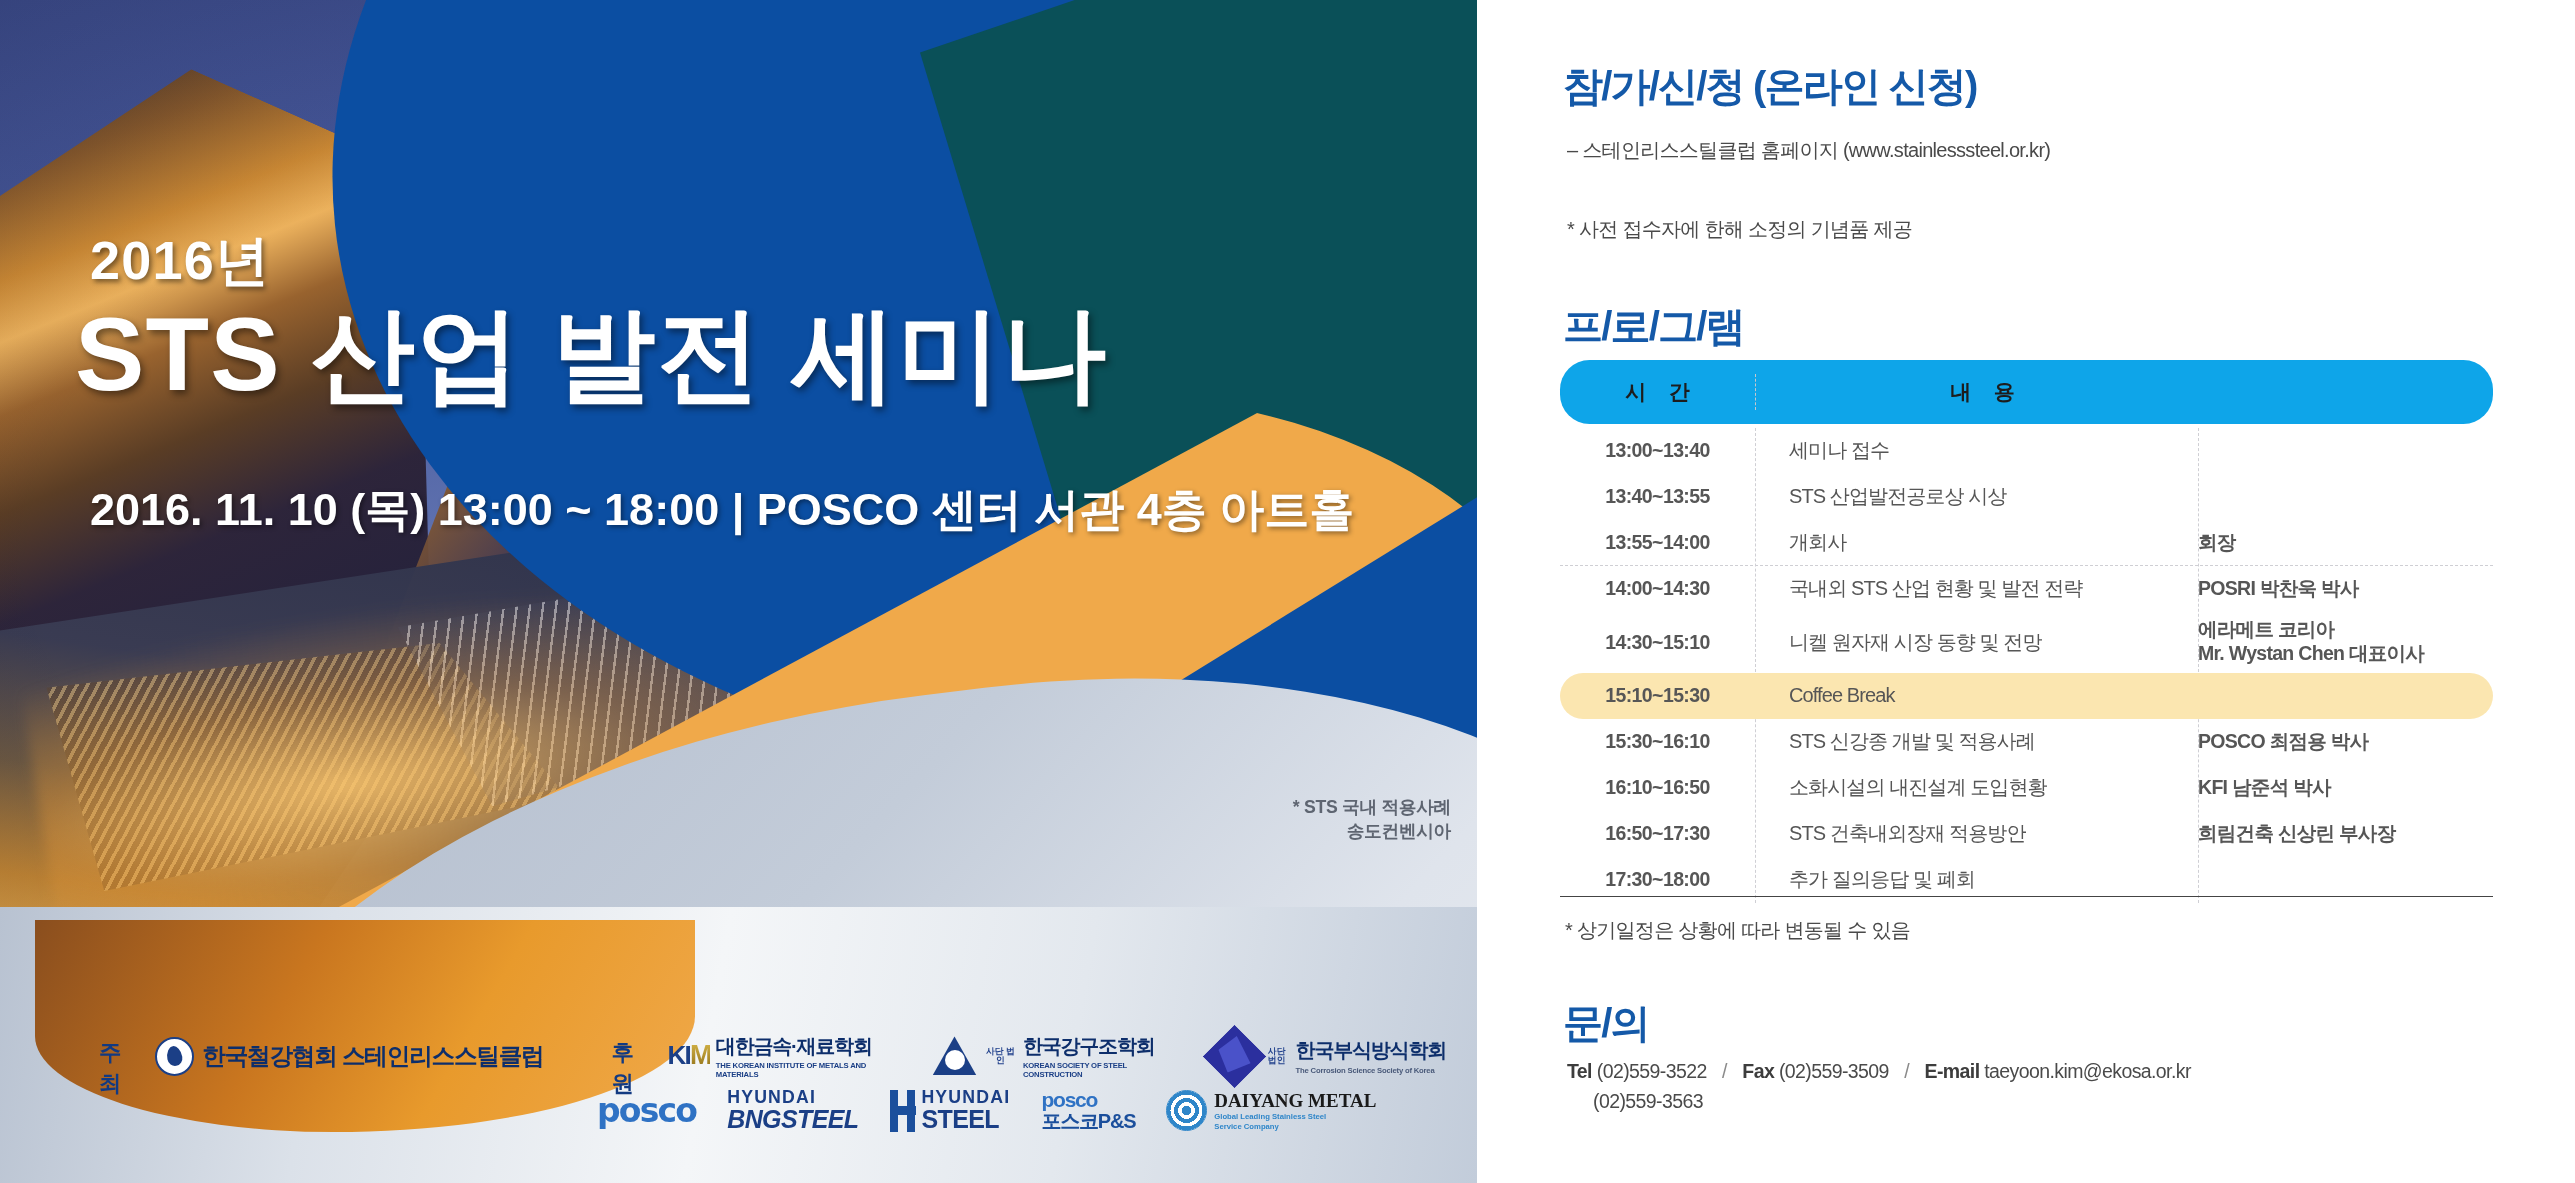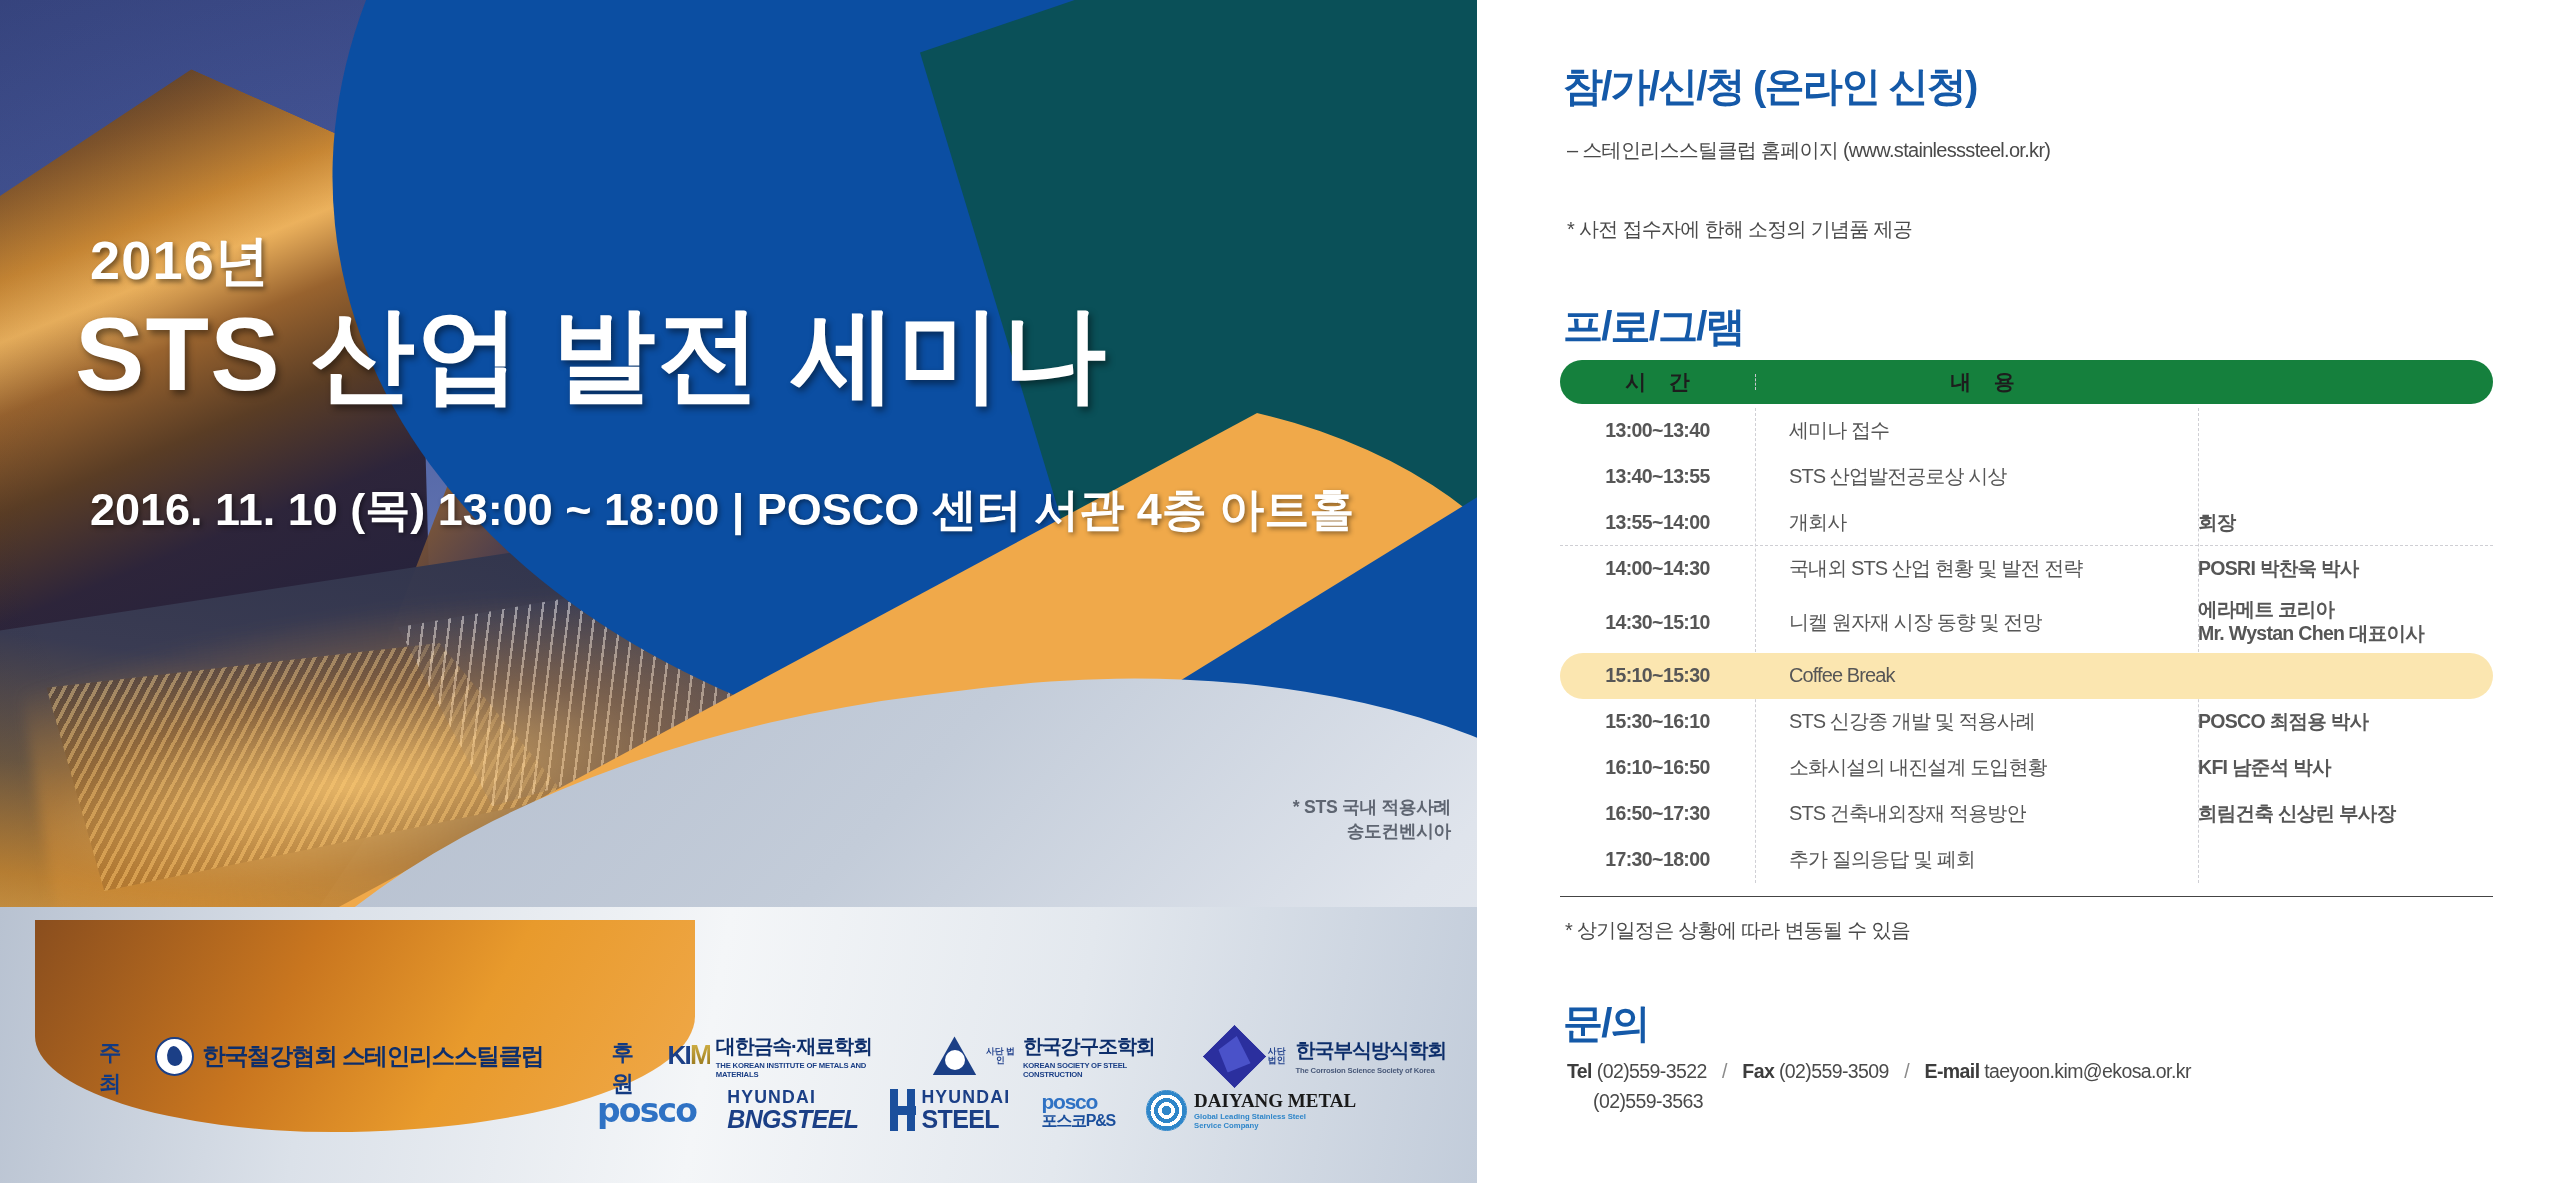--- a/index.html
+++ b/index.html
@@ -187,21 +187,21 @@
   .logo-hsteel{ display:flex; align-items:center; }
   .logo-hsteel .hmark{
     width:26px; height:42px; margin-right:5.9px;
     background:
       linear-gradient(#1b4f9c,#1b4f9c) left/8.3px 100% no-repeat,
       linear-gradient(#1b4f9c,#1b4f9c) right/8.3px 100% no-repeat,
       linear-gradient(#1b4f9c,#1b4f9c) center/100% 9.4px no-repeat;
   }
   .logo-pns{ display:flex; flex-direction:column; line-height:1.05; }
   .logo-pns .p1{ font-size:21px; font-weight:800; color:#2f72c4; letter-spacing:-1.2px; }
-  .logo-pns .p2{ font-size:16px; font-weight:800; color:#1b4f9c; letter-spacing:-1.2px; }
+  .logo-pns .p2{ font-size:20px; font-weight:800; color:#1b4f9c; letter-spacing:-1.2px; }
   .logo-daiyang{ display:flex; align-items:center; }
   .logo-daiyang .tgt{
     width:41px; height:41px; border-radius:50%; margin-right:7px;
     background:
       radial-gradient(circle, #2f86c9 0 4.7px, #fff 4.7px 8.3px, #2f86c9 8.3px 12.4px,
       #fff 12.4px 16px, #2f86c9 16px 19.5px, #fff 19.5px 20.6px);
     border:1.8px solid #2f86c9;
   }
   .logo-daiyang .dtxt{ display:flex; flex-direction:column; }
   .logo-daiyang .dname{
@@ -258,21 +258,21 @@
   .note{
     position:absolute; left:90px; top:216px;
     font-size:20px; color:#4a4a4a; letter-spacing:-0.7px; white-space:nowrap;
   }
 
   
   .ptable{
     position:absolute; left:83px; top:360px; width:933px;
   }
   .thead{
-    height:44px; background:#15803d; border-radius:29.5px;
+    height:64px; background:#0ea5e9; border-radius:29.5px;
     display:flex; align-items:center; position:relative;
   }
   .thead .th-time{
     width:195px; text-align:center; font-size:21px; font-weight:700;
     color:#1d1d1d; letter-spacing:8.3px; text-indent:8.3px;
   }
   .thead .th-cont{
     flex:1; text-align:center; font-size:21px; font-weight:700;
     color:#1d1d1d; letter-spacing:8.3px; text-indent:8.3px;
     padding-right:283px;

